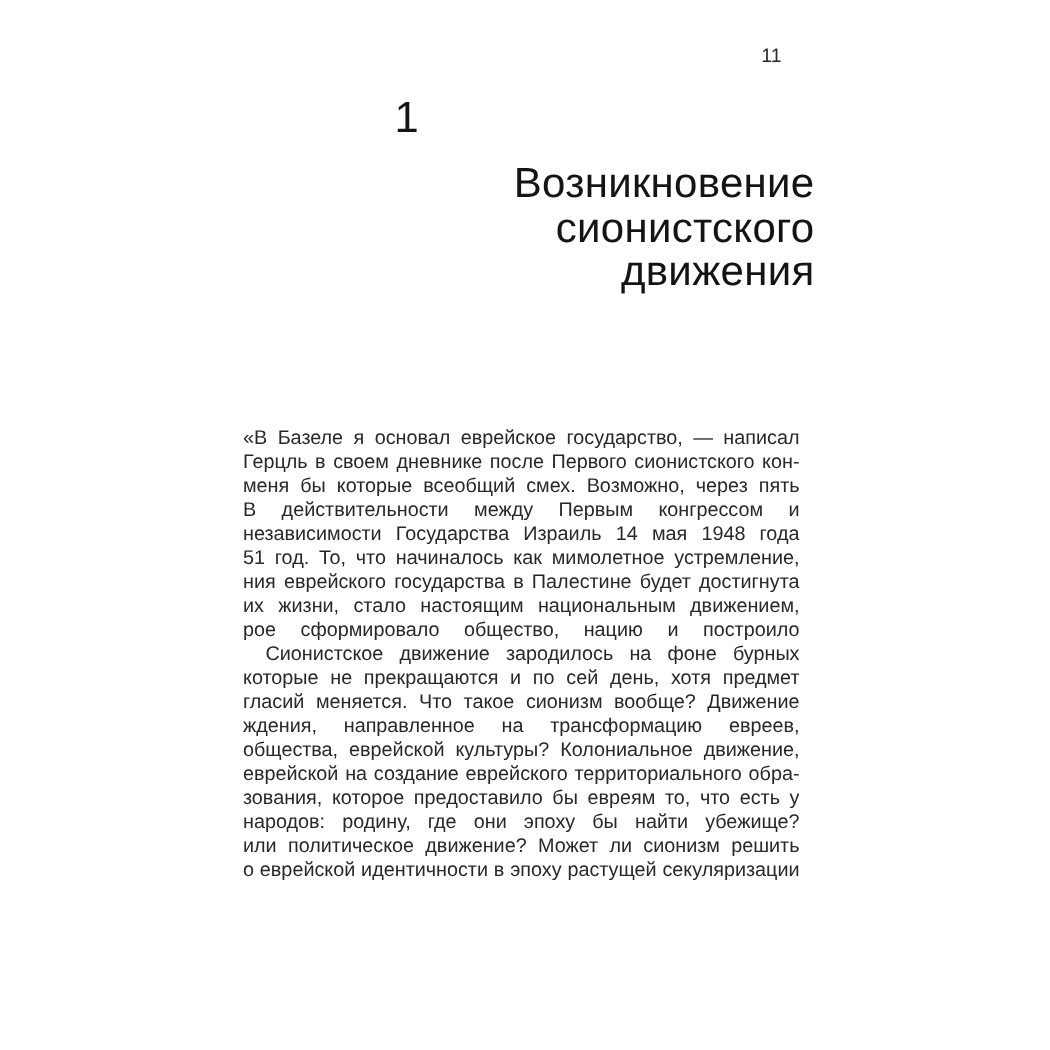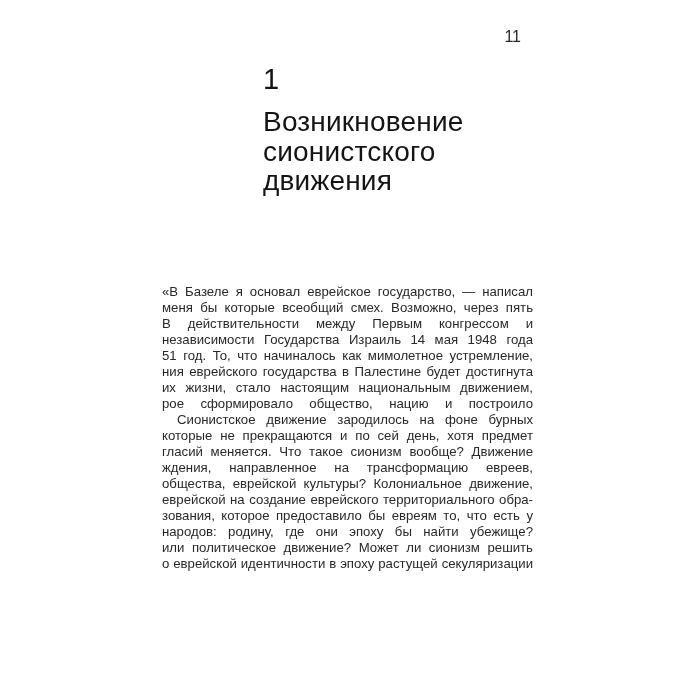--- a/index.html
+++ b/index.html
@@ -14,21 +14,21 @@
     background: #ffffff;
     overflow: hidden;
   }
   .pagenum {
     position: absolute;
     top: 30px;
     left: 0;
     width: 521px;
     text-align: right;
     font-family: "Liberation Sans", sans-serif;
-    font-size: 16px;
+    font-size: 13px;
     line-height: 14px;
     color: #2b2b2b;
   }
   .chapter {
     position: absolute;
     left: 263px;
     top: 64px;
     width: 280px;
     color: #0f0f0f;
     font-family: "Liberation Sans", sans-serif;
@@ -42,20 +42,21 @@
   .chapter-title {
     margin: 12px 0 0 0;
     font-size: 28px;
     line-height: 29.5px;
     font-weight: 400;
     letter-spacing: 0.2px;
     color: #141414;
   }
   .chapter-title .tl {
     display: block;
+    text-align: right;
   }
   .bodytext {
     position: absolute;
     left: 162px;
     top: 284px;
     width: 371px;
     font-family: Liberation Sans, sans-serif;
     font-size: 13.2px;
     color: #282828;
   }
@@ -85,20 +86,21 @@
     <div class="chapter-num">1</div>
     <h1 class="chapter-title">
       <span class="tl">Возникновение</span>
       <span class="tl">сионистского</span>
       <span class="tl">движения</span>
     </h1>
   </header>
 
   <main class="bodytext">
     <div class="ln">«В Базеле я основал еврейское государство, — написал Теодор</div>
+    <div class="ln">Герцль в своем дневнике после Первого сионистского кон-</div>
     <div class="ln">меня бы которые всеобщий смех. Возможно, через пять лет,</div>
     <div class="ln">В действительности между Первым конгрессом и Декларацией</div>
     <div class="ln">независимости Государства Израиль 14 мая 1948 года прошел</div>
     <div class="ln">51 год. То, что начиналось как мимолетное устремление, самые</div>
     <div class="ln">ния еврейского государства в Палестине будет достигнута при</div>
     <div class="ln">их жизни, стало настоящим национальным движением, кото-</div>
     <div class="ln end">рое сформировало общество, нацию и построило государство.</div>
     <div class="ln indent">Сионистское движение зародилось на фоне бурных споров,</div>
     <div class="ln">которые не прекращаются и по сей день, хотя предмет разно-</div>
     <div class="ln">гласий меняется. Что такое сионизм вообще? Движение возро-</div>

